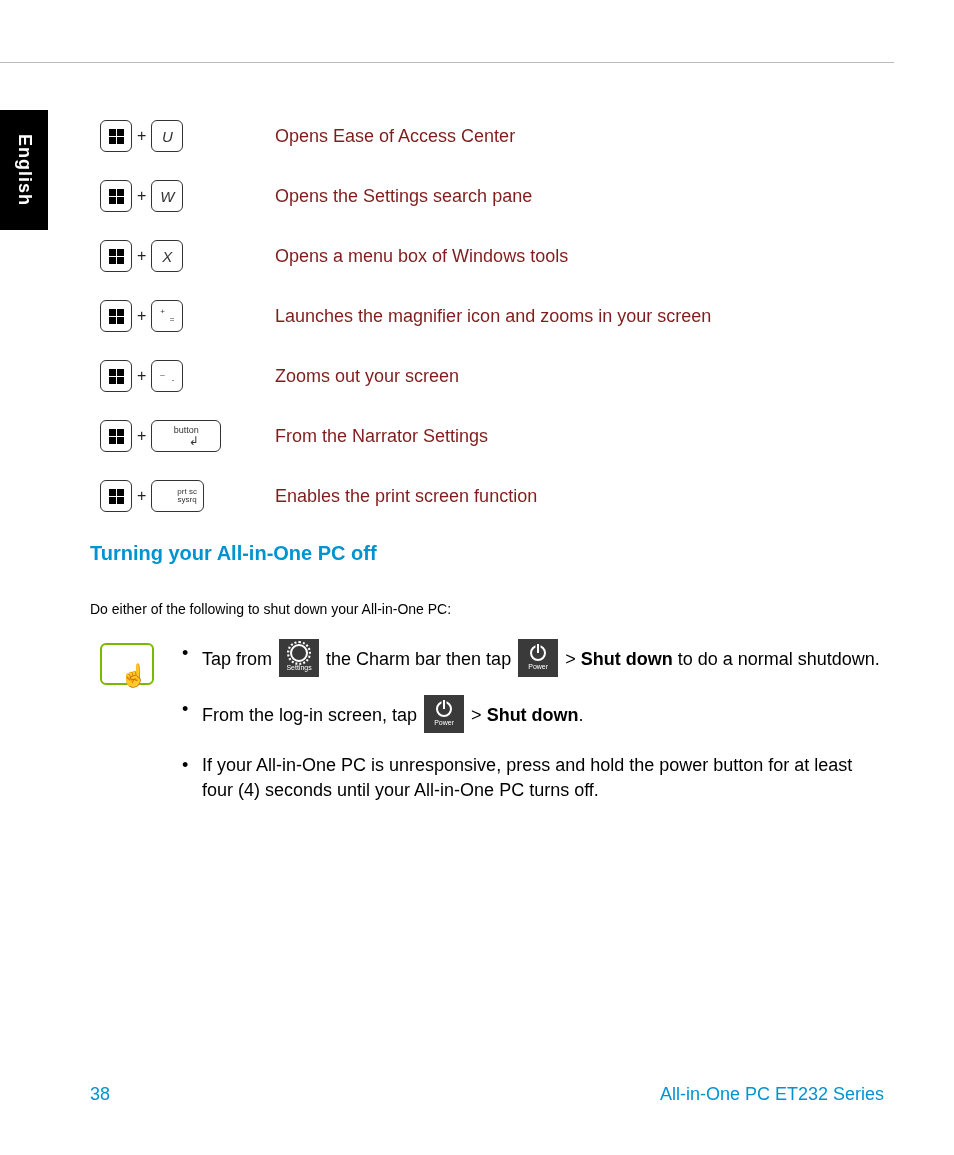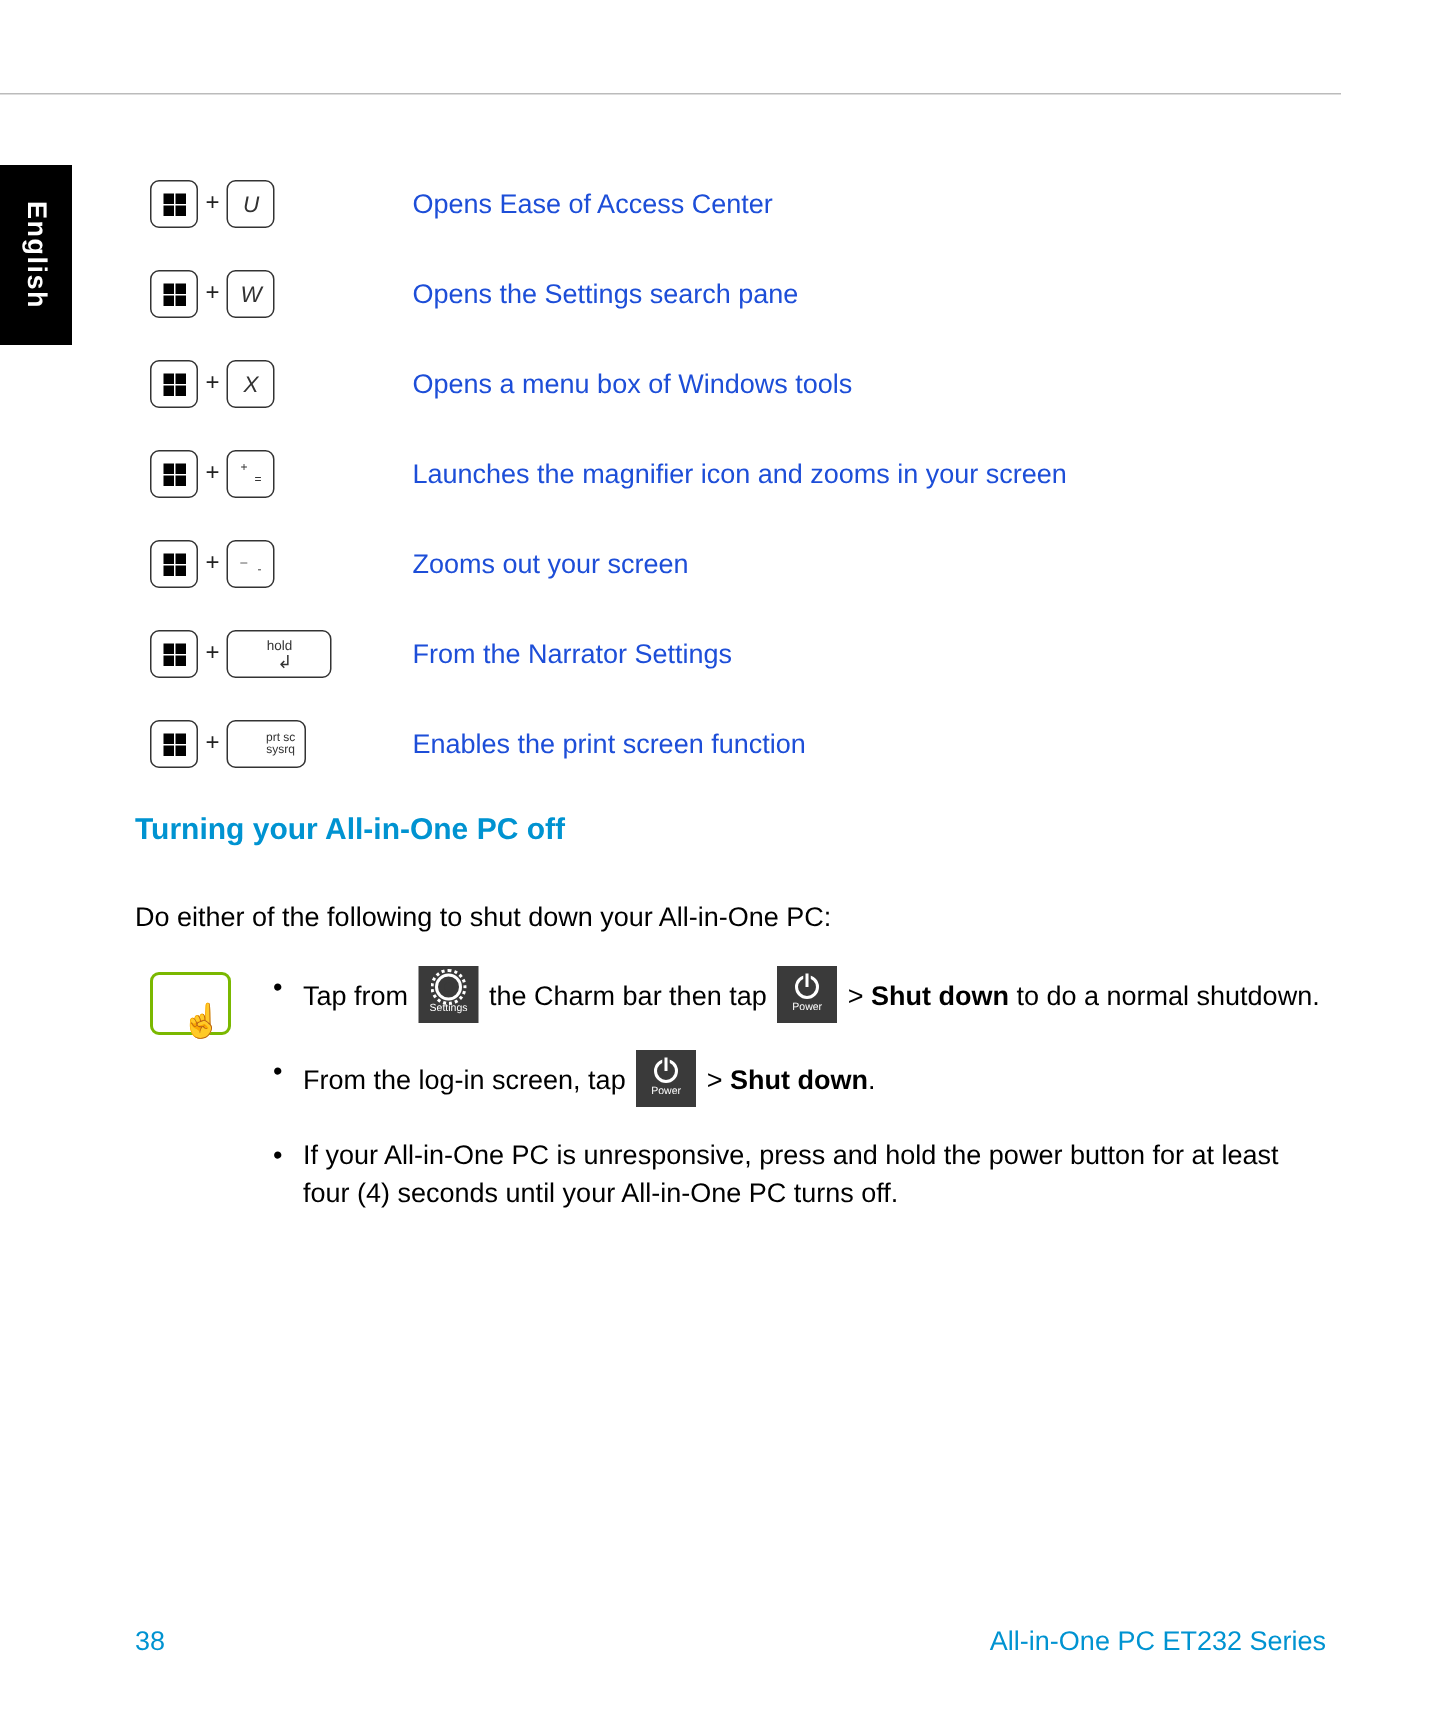--- a/index.html
+++ b/index.html
@@ -78,31 +78,31 @@
 }
 .key.wide { min-width: 70px; }
 .key.tiny-text { font-size: 8px; line-height: 1; font-style: normal; text-align: center; padding-left: 25px; }
 .win-logo {
   display: grid;
   grid-template-columns: 7px 7px;
   grid-template-rows: 7px 7px;
   gap: 1px;
 }
 .win-logo span { background: #000; }
-.desc { font-size: 18px; color: #1d4ed8; }
+.desc { font-size: 18px; color: #7f1d1d; }
 .heading2 {
   font-size: 20px;
   font-weight: 700;
   color: #0093d1;
   margin-top: 30px;
   margin-bottom: 10px;
   font-family: Verdana, "Segoe UI", sans-serif;
   margin-left: -10px;
 }
-.intro { font-size: 18px; margin-bottom: 24px; margin-left: -10px; margin-top: 36px; }
+.intro { font-size: 14px; margin-bottom: 24px; margin-left: -10px; margin-top: 36px; }
 .touch-block { display: flex; align-items: flex-start; }
 .touch-icon {
   width: 54px;
   height: 42px;
   border: 2.5px solid #7ab800;
   border-radius: 6px;
   position: relative;
   margin-right: 20px;
   flex-shrink: 0;
   margin-top: 2px;
@@ -295,21 +295,21 @@
       <span class="key">
           <span class="win-logo">
             <span></span>
             <span></span>
             <span></span>
             <span></span>
           </span>
         </span>
       <span class="plus">+</span>
       <span class="key wide">
-        <span class="enter-glyph"><span>hold</span><span class="arrow">↲</span></span>
+        <span class="enter-glyph"><span>button</span><span class="arrow">↲</span></span>
       </span>
     </div>
     <div class="desc">From the Narrator Settings</div>
   </div>
 
   <div class="shortcut-row">
     <div class="keys">
       <span class="key">
           <span class="win-logo">
             <span></span>

